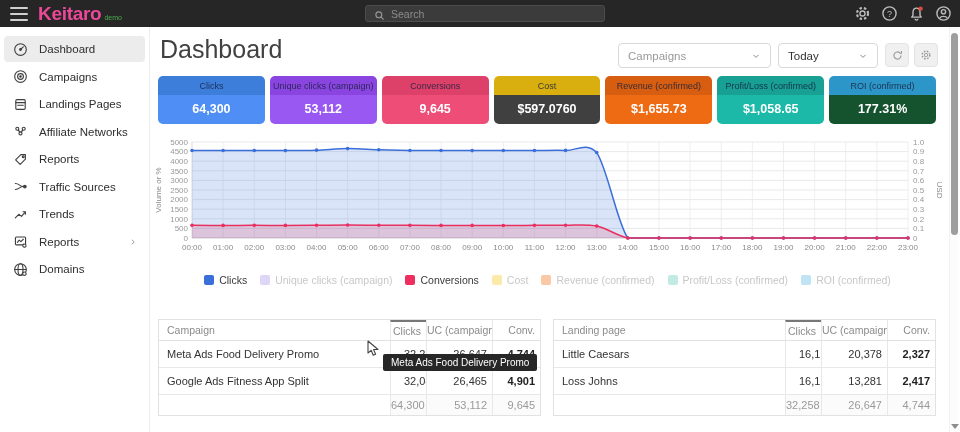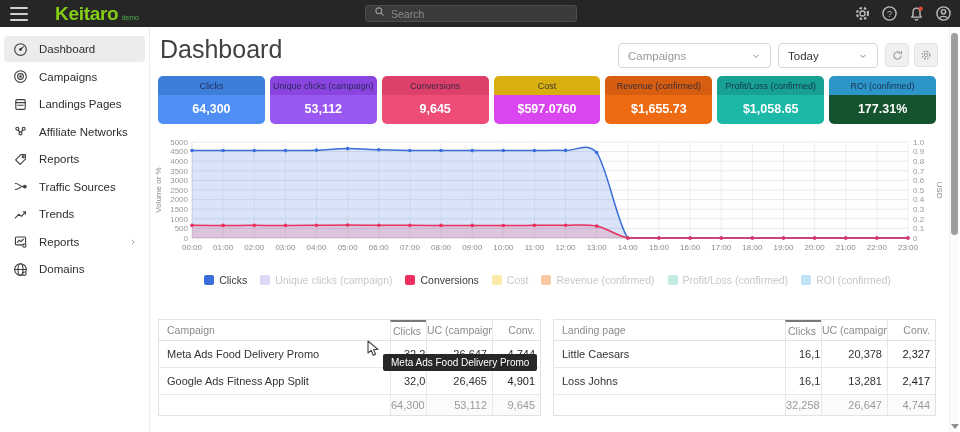--- a/index.html
+++ b/index.html
@@ -4,23 +4,23 @@
 <style>
   * { margin:0; padding:0; box-sizing:border-box; }
   html,body { width:960px; height:432px; }
   body { font-family:"Liberation Sans", sans-serif; background:#fff; }
   #page { position:relative; width:960px; height:432px; overflow:hidden; background:#fff; }
 
   
   .topbar { position:absolute; left:0; top:0; width:960px; height:27px; background:#262626; display:flex; align-items:center; z-index:6; }
   .hamburger { margin-left:10px; width:18px; height:14px; display:flex; flex-direction:column; justify-content:space-between; cursor:pointer; }
   .hamburger span { display:block; height:2px; background:#cfcfcf; border-radius:1px; }
-  .logo { margin-left:27px; font-size:19px; font-weight:bold; color:#84cc16; letter-spacing:-0.3px; line-height:27px; }
+  .logo { margin-left:10px; font-size:19px; font-weight:bold; color:#ec4899; letter-spacing:-0.3px; line-height:27px; }
   .logo-badge { font-size:7px; color:#4cae4f; margin-left:3px; vertical-align:7px; }
-  .searchbox { position:absolute; left:365px; top:5px; width:212px; height:17px; background:#3b3b3b; border:1px solid #4c4c4c; border-radius:3px; display:flex; align-items:flex-start; }
+  .searchbox { position:absolute; left:365px; top:5px; width:240px; height:17px; background:#3b3b3b; border:1px solid #4c4c4c; border-radius:3px; display:flex; align-items:flex-end; }
   .searchbox svg { margin-left:8px; flex:none; }
   .searchbox input { flex:1; height:100%; background:transparent; border:none; outline:none; color:#ccc; font-size:10.5px; padding:0 6px; font-family:"Liberation Sans", sans-serif; }
   .searchbox input::placeholder { color:#8d8d8d; }
   .topbar-icons { position:absolute; right:8px; top:0; height:27px; display:flex; align-items:center; gap:9px; }
   .tb-icon { width:18px; height:18px; position:relative; display:flex; align-items:center; justify-content:center; cursor:pointer; }
 
   
   .sidebar { position:absolute; left:0; top:27px; width:150px; bottom:0; background:#fff; border-right:1px solid #ededed; padding-top:9px; }
   .side-item { height:26px; margin:0 4px 1.5px 4px; display:flex; align-items:center; padding-left:9px; border-radius:4px; gap:11px; font-size:11.5px; color:#2e2e2e; cursor:pointer; }
   .side-item.active { background:#ececec; }
@@ -57,21 +57,21 @@
   .dtable .thead { display:flex; height:21px; align-items:stretch; color:#8b8b8b; font-size:10.5px; border-bottom:1px solid #e2e2e2; }
   .dtable .tr { display:flex; height:27px; align-items:stretch; border-bottom:1px solid #e8e8e8; color:#333; cursor:pointer; }
   .dtable .tfoot { display:flex; height:20px; align-items:stretch; color:#9a9a9a; }
   .c-name { flex:1; padding-left:8px; overflow:hidden; white-space:nowrap; display:flex; align-items:center; }
   .c-num { text-align:right; padding-right:5px; border-left:1px solid #e8e8e8; overflow:hidden; white-space:nowrap; }
   .thead .c-num, .tfoot .c-num, .tr .c-num { display:block; }
   .thead .c-num { line-height:21px; }
   .tr .c-num { line-height:27px;padding-left:13px; }
   .tfoot .c-num { line-height:20px; background:#fbfbfb; }
   .c-n1 { width:36px; } .c-n2 { width:66px; } .c-n3 { width:48px; }
-  .tr .c-n3 { font-weight:normal; color:#222;text-align:right; }
+  .tr .c-n3 { font-weight:bold; color:#222;text-align:right; }
   .thead .sorted { border-top:2px solid #777; line-height:19px; }
 
   
   .tooltip { position:absolute; left:383px; top:354px; background:#272727; color:#fff; font-size:10px; padding:3px 8px; border-radius:2px; white-space:nowrap; z-index:8; }
   .cursor { position:absolute; left:367px; top:340px; z-index:9; }
 
   
   .scrollbar { position:absolute; right:2px; top:27px; bottom:0; width:9px; border-left:1px solid #f2f2f2; background:#fcfcfc; z-index:5; }
   .sb-thumb { position:absolute; left:1px; top:6px; width:7px; height:202px; background:#9e9e9e; border-radius:3.5px; cursor:pointer; }
   .sb-arrow { position:absolute; left:1px; bottom:3px; width:0; height:0; border-left:4px solid transparent; border-right:4px solid transparent; border-top:5px solid #8d8d8d; cursor:pointer; }
@@ -275,21 +275,21 @@
         <div class="card">
           <div class="c-label" style="background:#8a45e0">Unique clicks (campaign)</div>
           <div class="c-value" style="background:#9a58f2">53,112</div>
         </div>
         <div class="card">
           <div class="c-label" style="background:#dd4069">Conversions</div>
           <div class="c-value" style="background:#ee4d78">9,645</div>
         </div>
         <div class="card">
           <div class="c-label" style="background:#d9ae0f">Cost</div>
-          <div class="c-value" style="background:#d946ef">$597.0760</div>
+          <div class="c-value" style="background:#404040">$597.0760</div>
         </div>
         <div class="card">
           <div class="c-label" style="background:#d75d10">Revenue (confirmed)</div>
           <div class="c-value" style="background:#ee6b13">$1,655.73</div>
         </div>
         <div class="card">
           <div class="c-label" style="background:#17a093">Profit/Loss (confirmed)</div>
           <div class="c-value" style="background:#1cb9a9">$1,058.65</div>
         </div>
         <div class="card">

